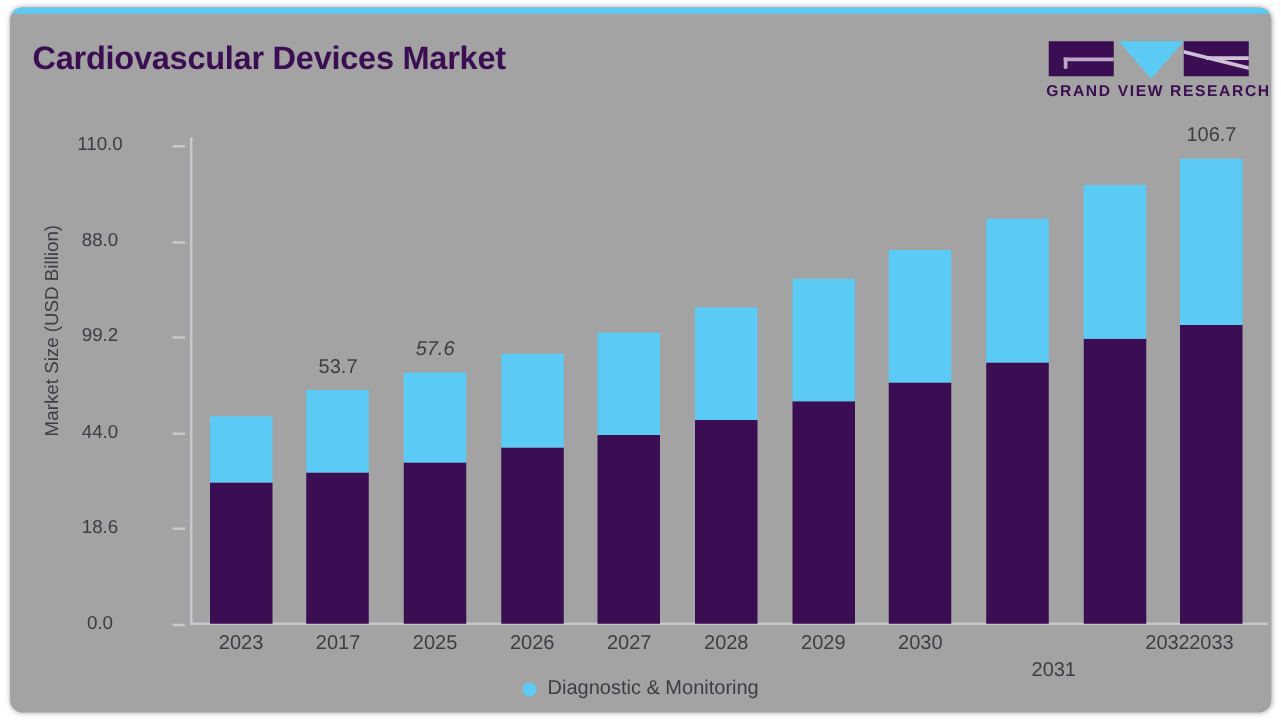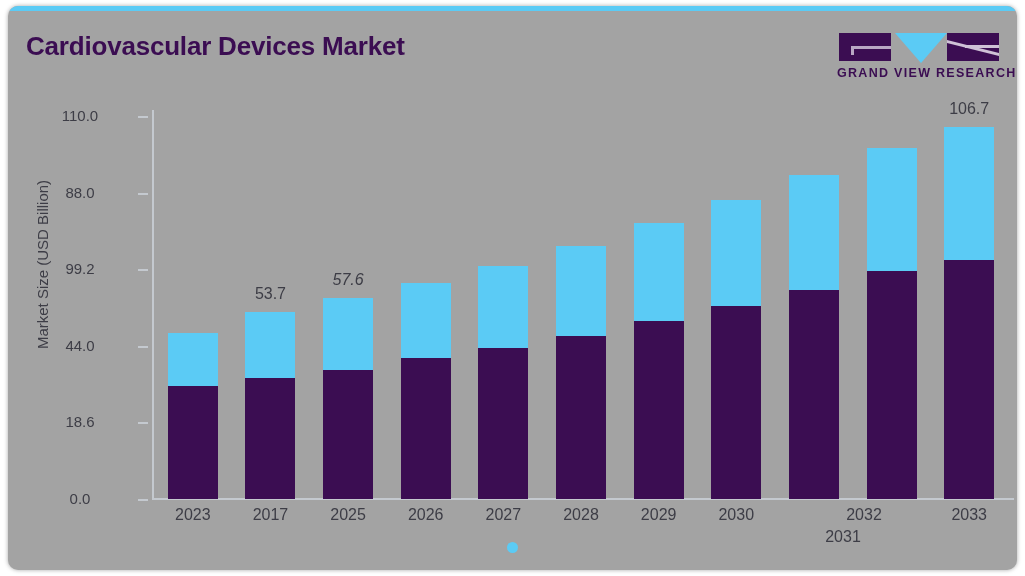--- a/index.html
+++ b/index.html
@@ -355,24 +355,25 @@
     <div id="x-ticks">
         <div class="x-tick-label" style="left: 124.818px;">2023</div>
         <div class="x-tick-label" style="left: 202.455px;">2017</div>
         <div class="x-tick-label" style="left: 280.091px;">2025</div>
         <div class="x-tick-label" style="left: 357.727px;">2026</div>
         <div class="x-tick-label" style="left: 435.364px;">2027</div>
         <div class="x-tick-label" style="left: 513px;">2028</div>
         <div class="x-tick-label" style="left: 590.636px;">2029</div>
         <div class="x-tick-label" style="left: 668.273px;">2030</div>
         <div class="x-tick-label" style="left: 775px; margin-top: 22px;">2031</div>
-        <div class="x-tick-label" style="left: 796px;">2032</div>
+        <div class="x-tick-label" style="left: 866px;">2032</div>
         <div class="x-tick-label" style="left: 901.182px;">2033</div>
       </div>
   </div>
 
   <div id="legend">
       <div class="legend-item">
         <span class="legend-dot" style="background: rgb(91, 203, 245);"></span>
+        <span class="legend-label">Diagnostic &amp; Monitoring</span>
       </div>
     </div>
 
 </div>
 
 </body></html>

